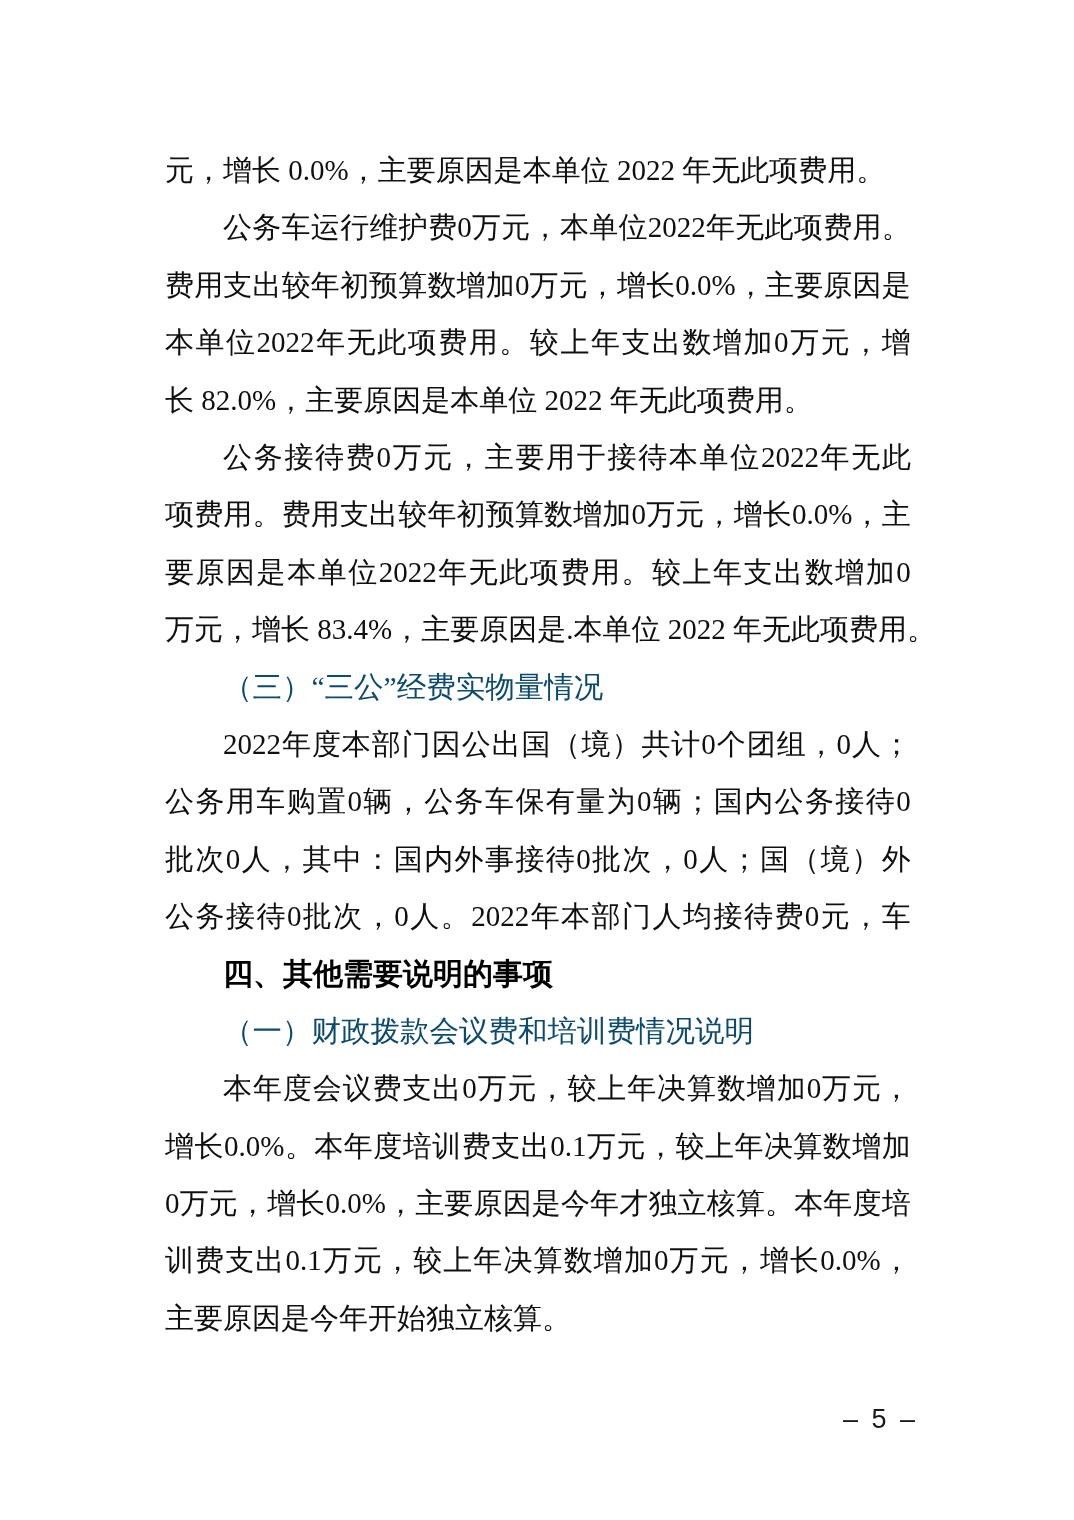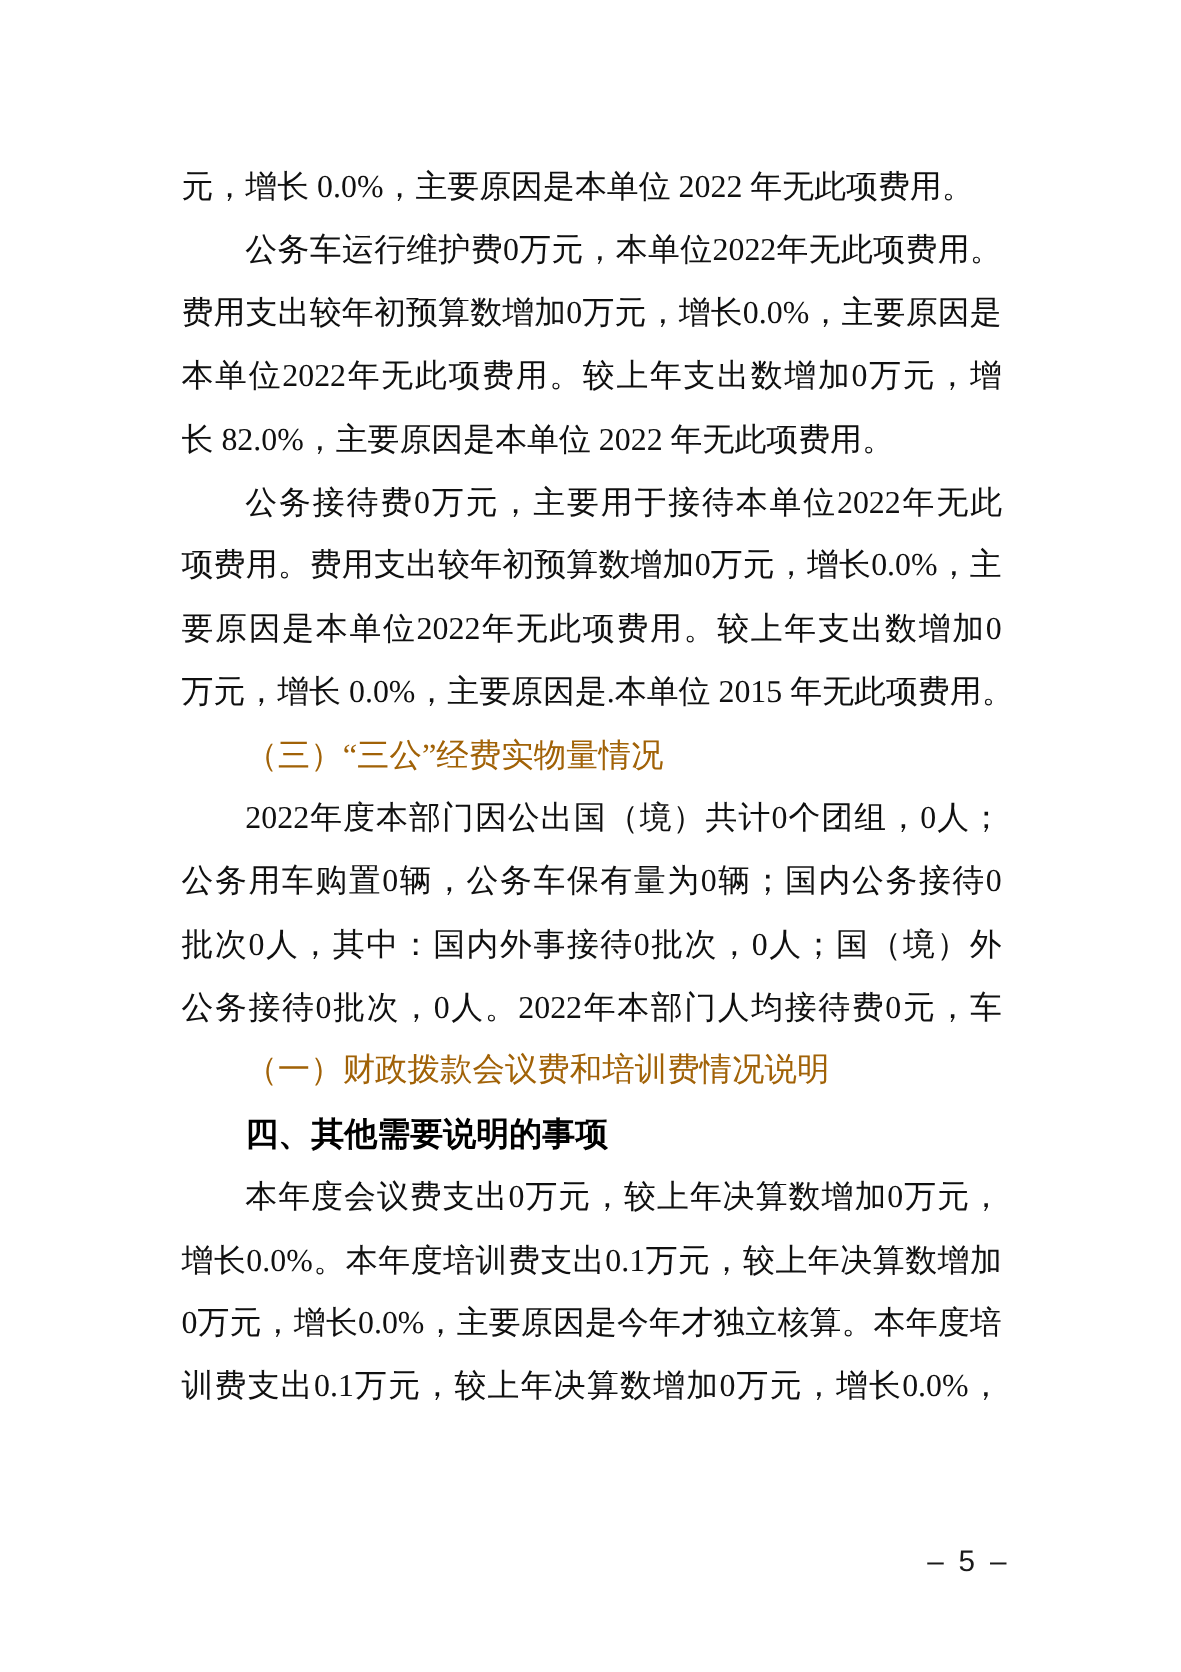--- a/index.html
+++ b/index.html
@@ -38,21 +38,21 @@
   }
   .line.justify span { display: inline-block; }
   .line.bold-heading {
     font-family: "Liberation Sans", "DejaVu Sans", sans-serif;
     font-weight: 700;
     font-size: 30px;
     color: #000000;
   }
   .line.kaiti-heading {
     font-size: 29.5px;
-    color: #a16207;
+    color: #0c4a6e;
   }
   .page-number {
     position: absolute;
     top: 1404px;
     right: 156px;
     font-family: "Liberation Sans", "DejaVu Sans", sans-serif;
     font-size: 27px;
     color: #1a1a1a;
     letter-spacing: 3px;
   }
@@ -212,21 +212,21 @@
         <span>较</span>
         <span>上</span>
         <span>年</span>
         <span>支</span>
         <span>出</span>
         <span>数</span>
         <span>增</span>
         <span>加</span>
         <span>0</span>
       </div>
-      <div class="line body">万元，增长 0.0%，主要原因是.本单位 2015 年无此项费用。</div>
+      <div class="line body">万元，增长 83.4%，主要原因是.本单位 2022 年无此项费用。</div>
       <div class="line kaiti-heading indent">（三）“三公”经费实物量情况</div>
       <div class="line body indent justify">
         <span>2022</span>
         <span>年</span>
         <span>度</span>
         <span>本</span>
         <span>部</span>
         <span>门</span>
         <span>因</span>
         <span>公</span>
@@ -322,22 +322,22 @@
         <span>人</span>
         <span>均</span>
         <span>接</span>
         <span>待</span>
         <span>费</span>
         <span>0</span>
         <span>元</span>
         <span>，</span>
         <span>车</span>
       </div>
+      <div class="line bold-heading indent">四、其他需要说明的事项</div>
       <div class="line kaiti-heading indent">（一）财政拨款会议费和培训费情况说明</div>
-      <div class="line bold-heading indent">四、其他需要说明的事项</div>
       <div class="line body indent justify">
         <span>本</span>
         <span>年</span>
         <span>度</span>
         <span>会</span>
         <span>议</span>
         <span>费</span>
         <span>支</span>
         <span>出</span>
         <span>0</span>
@@ -429,15 +429,16 @@
         <span>加</span>
         <span>0</span>
         <span>万</span>
         <span>元</span>
         <span>，</span>
         <span>增</span>
         <span>长</span>
         <span>0.0%</span>
         <span>，</span>
       </div>
+      <div class="line body">主要原因是今年开始独立核算。</div>
     </div>
   <div class="page-number">– 5 –</div>
 </div>
 
 </body></html>

